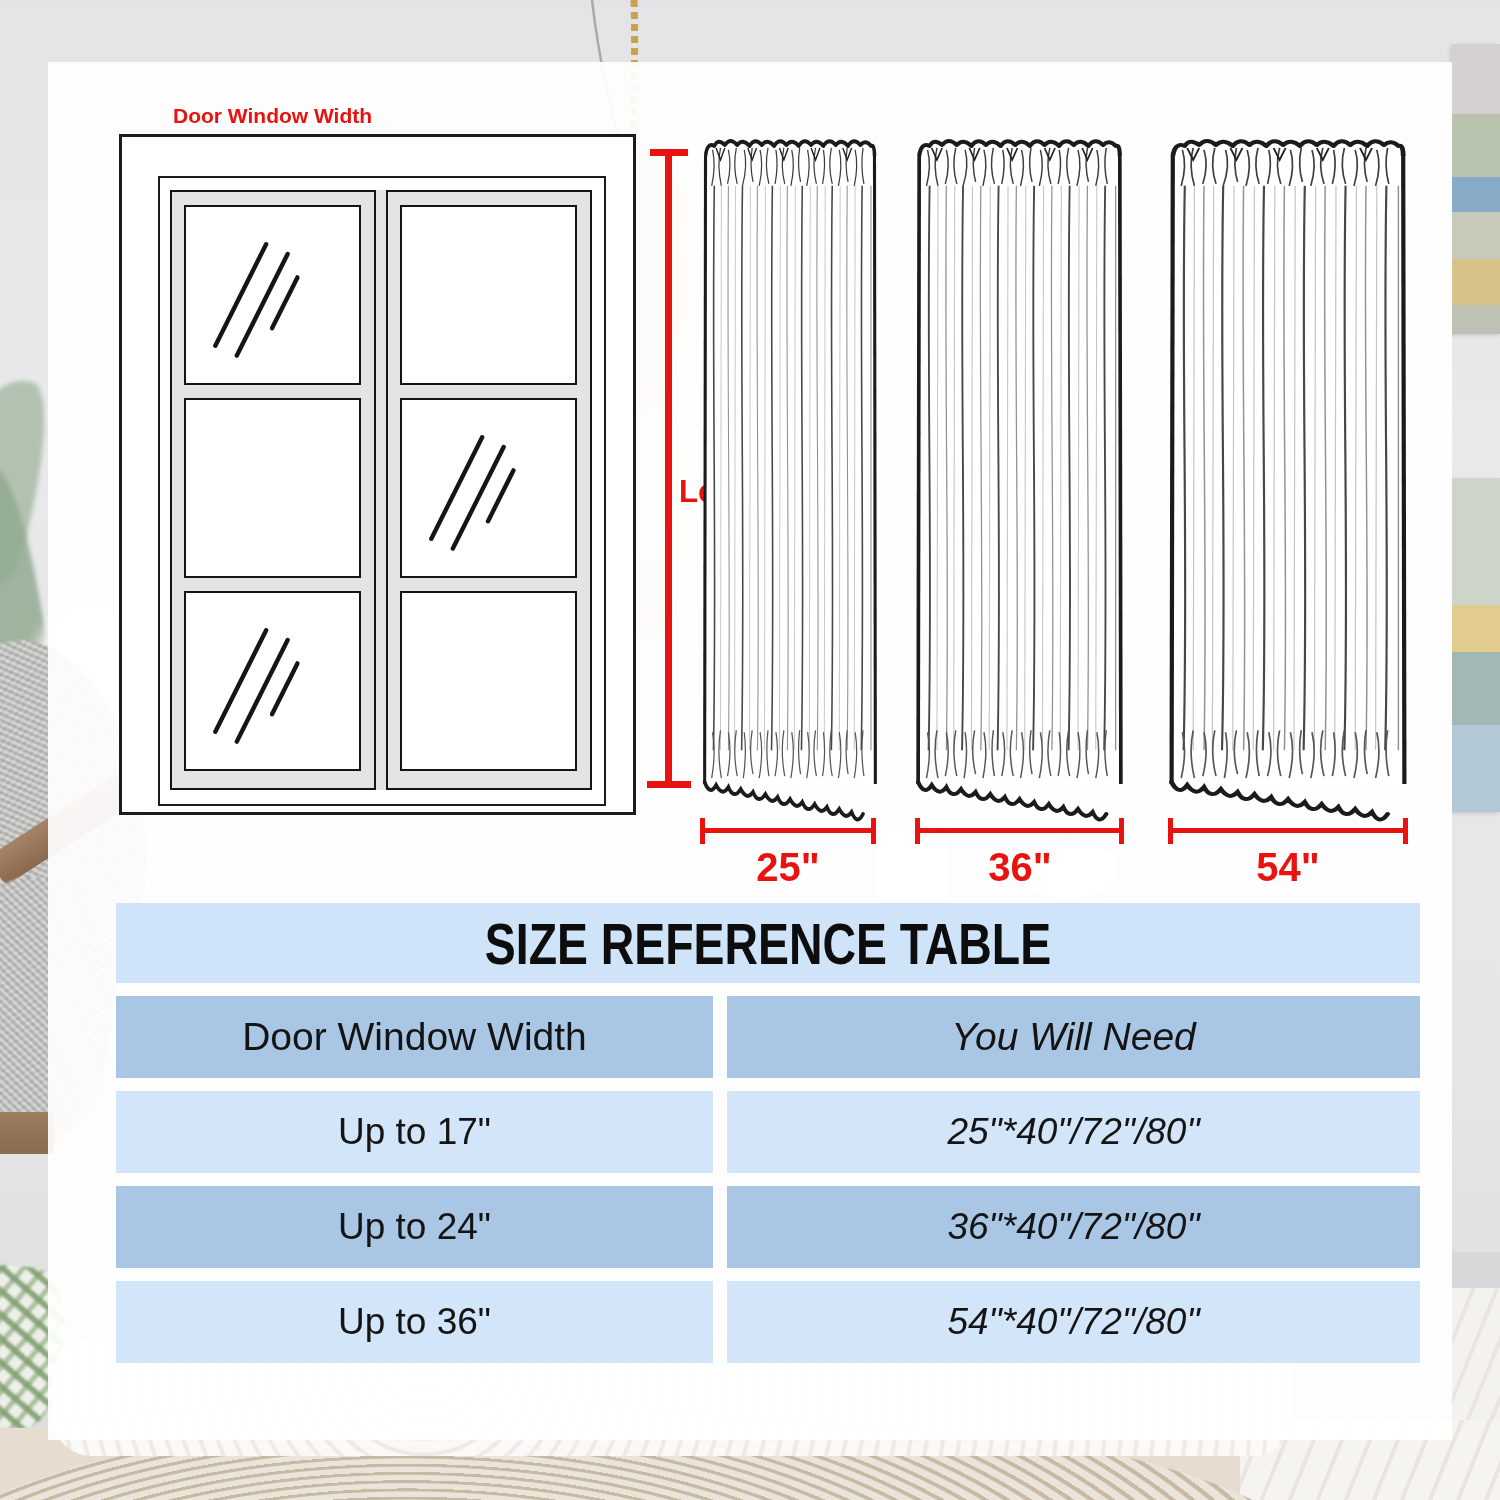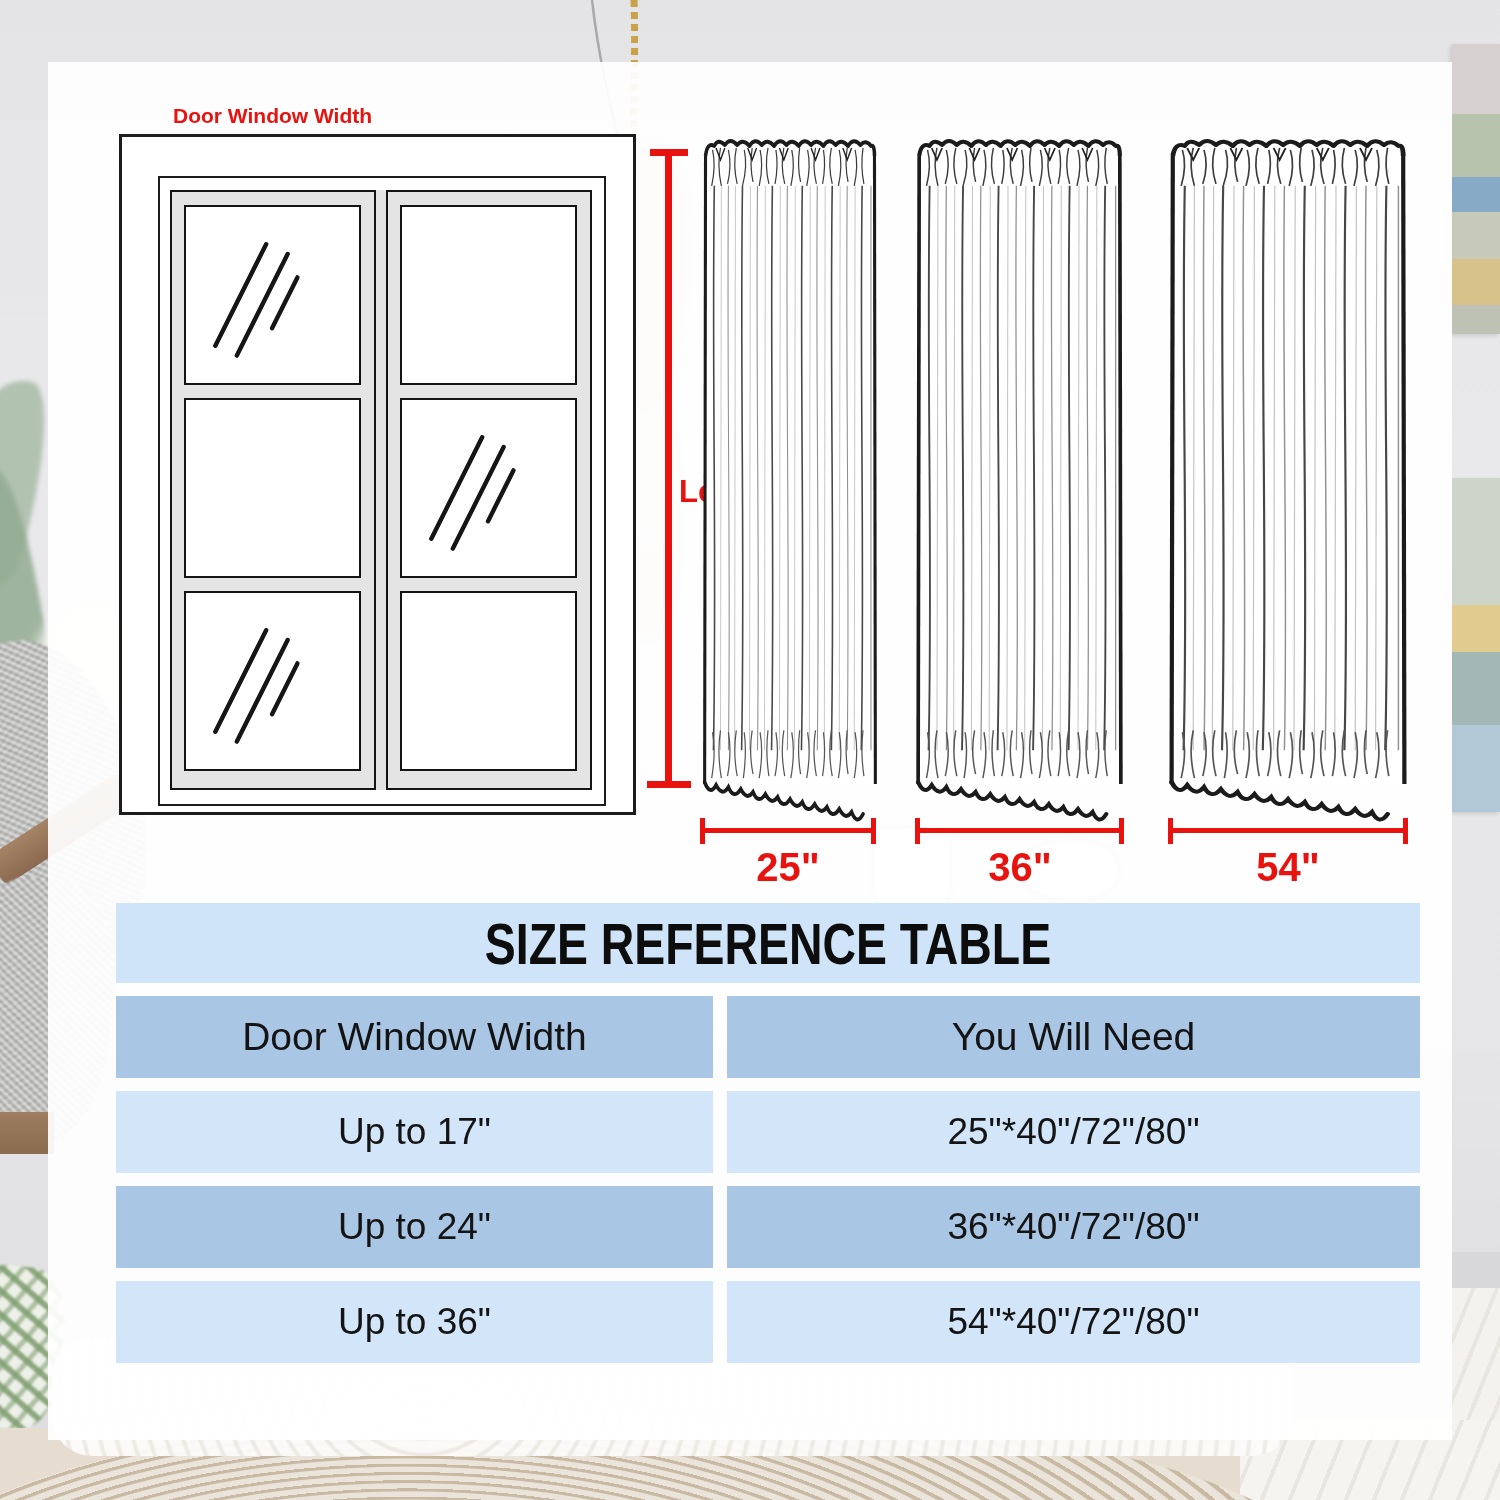--- a/index.html
+++ b/index.html
@@ -91,21 +91,21 @@
   .cw-line { top:828px; height:5px; }
   .cw-tick { top:818px; height:26px; }
   .cw-label { top:845px; width:100px; text-align:center; font-size:40px; }
 
   
   .size-table { position:absolute; left:116px; top:903px; width:1304px; }
   .banner { position:absolute; left:0; top:0; width:1304px; height:80px; background:var(--banner); display:flex; align-items:center; justify-content:center; }
   .banner span { display:inline-block; transform:scaleX(.8); font-size:58px; font-weight:700; color:#0d0d0d; letter-spacing:0; }
   .tcell { position:absolute; height:82px; display:flex; align-items:center; justify-content:center; color:var(--ink); }
   .tcell.colL { left:0; width:597px; }
-  .tcell.colR { left:611px; width:693px; }
+  .tcell.colR { left:611px; width:693px;font-style:italic; }
   .hrow .tcell { background:var(--rowdark); font-size:39px; }
   .drow .tcell { font-size:37px; }
   .rowA .tcell { background:var(--rowlight); }
   .rowB .tcell { background:var(--rowdark); }
   .hrow .tcell { top:93px; }
   .row1 .tcell { top:188px; }
   .row2 .tcell { top:283px; }
   .row3 .tcell { top:378px; }
 
   .defs-holder { position:absolute; width:0; height:0; overflow:hidden; }

